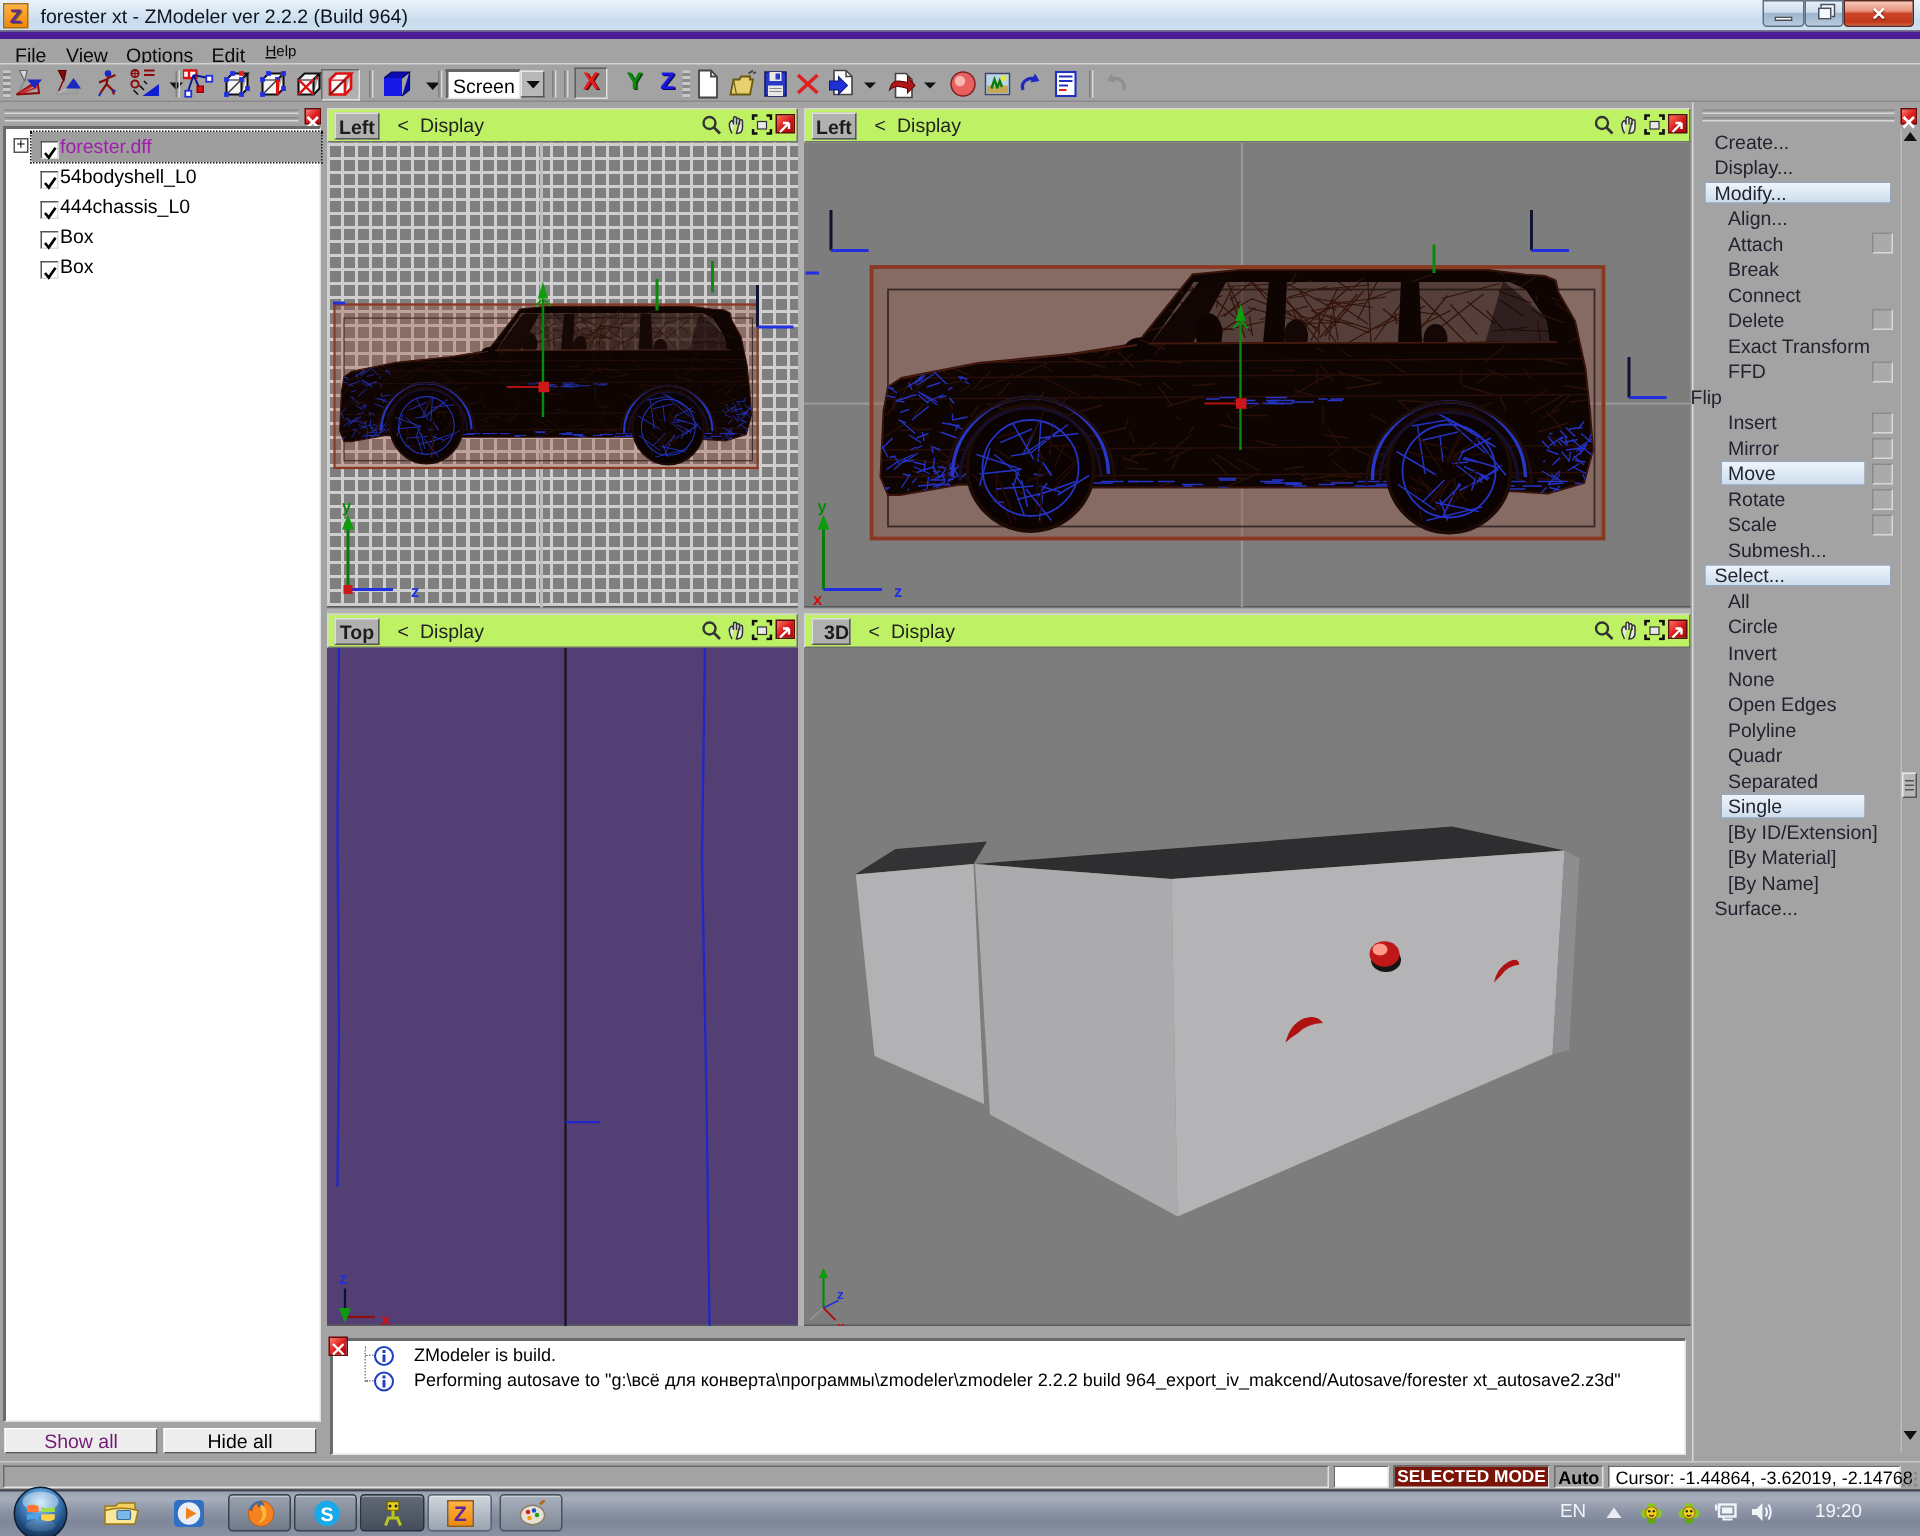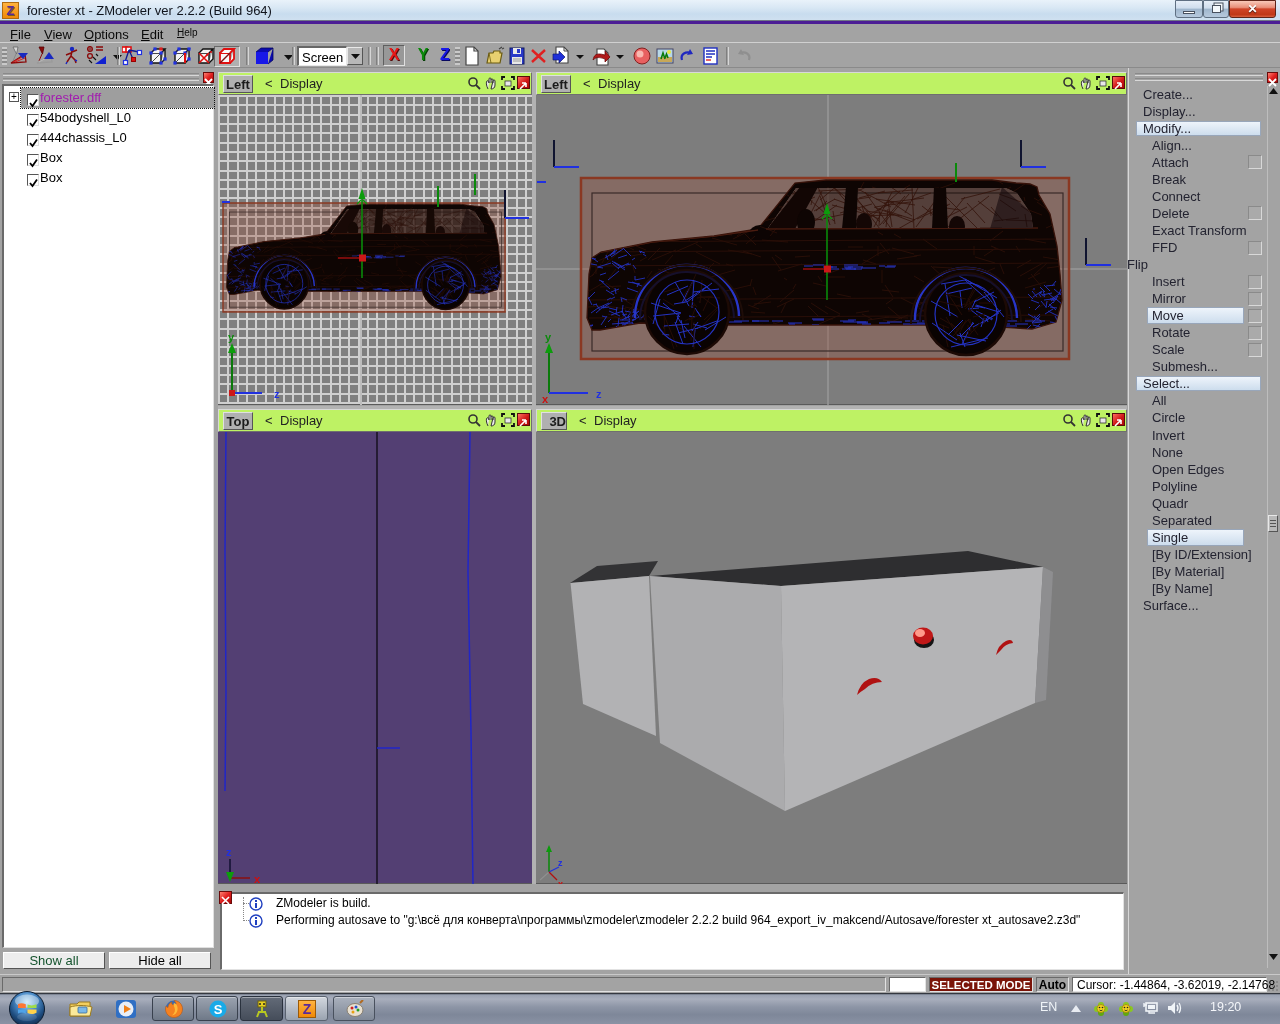--- a/index.html
+++ b/index.html
@@ -20,21 +20,21 @@
 <div class="abs" style="left:27px;top:3px;font-size:13px;color:#10141c">forester xt - ZModeler ver 2.2.2 (Build 964)</div>
 <div class="abs" style="left:1175px;top:0;width:28px;height:18px;background:linear-gradient(180deg,#e6eef8 0%,#cfdded 45%,#9fb6cd 50%,#b7c9dd 100%);border:1px solid #5f6f82;border-radius:0 0 3px 3px;text-align:center">
       <div style="margin:10px auto 0;width:12px;height:3px;background:#fff;border:1px solid #48505e"></div>
     </div>
 <div class="abs" style="left:1203px;top:0;width:26px;height:18px;background:linear-gradient(180deg,#e6eef8 0%,#cfdded 45%,#9fb6cd 50%,#b7c9dd 100%);border:1px solid #5f6f82;border-radius:0 0 3px 3px">
       <div style="margin:4px auto 0;width:9px;height:8px;border:1.5px solid #48505e;background:#f4f8fc;box-shadow:2px -2px 0 -0.5px #f4f8fc,2px -2px 0 0.5px #48505e"></div>
     </div>
 <div class="abs" style="left:1229px;top:0;width:47px;height:18px;background:linear-gradient(180deg,#f8c8b8 0%,#e8907a 40%,#cf4428 50%,#c03818 85%,#d86040 100%);border:1px solid #5f2418;border-radius:0 0 3px 3px;color:#fff;font-weight:bold;font-size:12px;text-align:center;line-height:16px;text-shadow:0 1px 1px #401008">✕</div>
 </div>
 
-<div class="abs" style="left:0;top:21px;width:1280px;height:21px;background:#a3a3a3;border-top:3px solid #4c1d95">
+<div class="abs" style="left:0;top:21px;width:1280px;height:21px;background:#a3a3a3;border-top:5px solid #4c1d95">
 <div class="abs" style="left:10px;top:3px;font-size:13px;color:#0a0a0a"><span style="text-decoration:underline">F</span>ile</div>
 <div class="abs" style="left:44px;top:3px;font-size:13px;color:#0a0a0a"><span style="text-decoration:underline">V</span>iew</div>
 <div class="abs" style="left:84px;top:3px;font-size:13px;color:#0a0a0a"><span style="text-decoration:underline">O</span>ptions</div>
 <div class="abs" style="left:141px;top:3px;font-size:13px;color:#0a0a0a"><span style="text-decoration:underline">E</span>dit</div>
 <div class="abs" style="left:177px;top:3px;font-size:10px;color:#0a0a0a"><span style="text-decoration:underline">H</span>elp</div>
 </div>
 <div class="abs" style="left:0;top:42px;width:1280px;height:26px;background:#a3a3a3;border-top:1px solid #d0d0d0;border-bottom:1px solid #8a8a8a">
 <div class="abs" style="left:2px;top:4px;width:5px;height:18px;background-image:repeating-linear-gradient(180deg,#c9c9c9 0 2px,#8b8b8b 2px 4px)"></div>
 <svg class="abs" style="left:9px;top:3px" width="116" height="21">
 <g>
@@ -219,21 +219,21 @@
 <div class="trow" style="top:44px;color:#000">444chassis_L0</div>
 <div class="cb" style="top:68px"><svg width="11" height="11">
           <path d="M2,5 L4.5,8 L9,1.5" stroke="#000" stroke-width="1.8" fill="none"></path>
         </svg></div>
 <div class="trow" style="top:64px;color:#000">Box</div>
 <div class="cb" style="top:88px"><svg width="11" height="11">
           <path d="M2,5 L4.5,8 L9,1.5" stroke="#000" stroke-width="1.8" fill="none"></path>
         </svg></div>
 <div class="trow" style="top:84px;color:#000">Box</div>
 </div>
-<div class="abs" style="left:3px;top:884px;width:102px;height:17px;background:#ededed;border-top:1px solid #fff;border-left:1px solid #fff;border-bottom:1.5px solid #555;border-right:1.5px solid #555;text-align:center;font-size:13px;color:#14532d;line-height:16px">Show all</div>
+<div class="abs" style="left:3px;top:884px;width:102px;height:17px;background:#ededed;border-top:1px solid #fff;border-left:1px solid #fff;border-bottom:1.5px solid #555;border-right:1.5px solid #555;text-align:center;font-size:13px;color:#701a75;line-height:16px">Show all</div>
 <div class="abs" style="left:109px;top:884px;width:102px;height:17px;background:#ededed;border-top:1px solid #fff;border-left:1px solid #fff;border-bottom:1.5px solid #555;border-right:1.5px solid #555;text-align:center;font-size:13px;color:#000;line-height:16px">Hide all</div>
 </div>
 <div class="abs vphdr" style="left:218px;top:72px;width:314px;height:23px">
     <div class="vpbtn" style="width:30px;text-align:center">Left</div>
     <div class="abs" style="left:46px;top:3px;font-size:13px;color:#222">&lt;</div>
     <div class="abs" style="left:61px;top:3px;font-size:13px;color:#222">Display</div>
     <svg class="hico" style="left:248px">
       <circle cx="6" cy="6" r="4" fill="none" stroke="#333" stroke-width="1.6"></circle>
       <path d="M9,9 L13,13" stroke="#333" stroke-width="1.8"></path>
     </svg>

